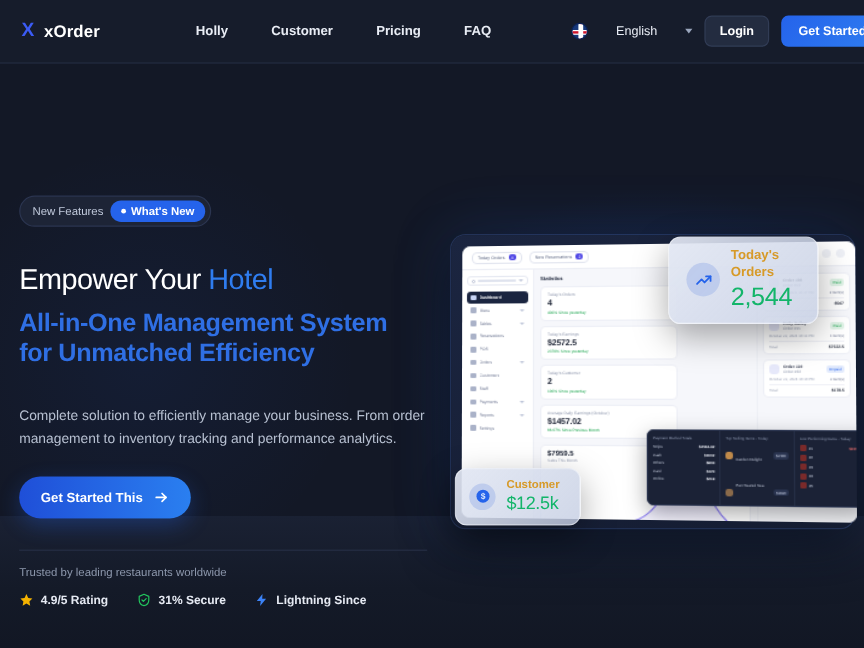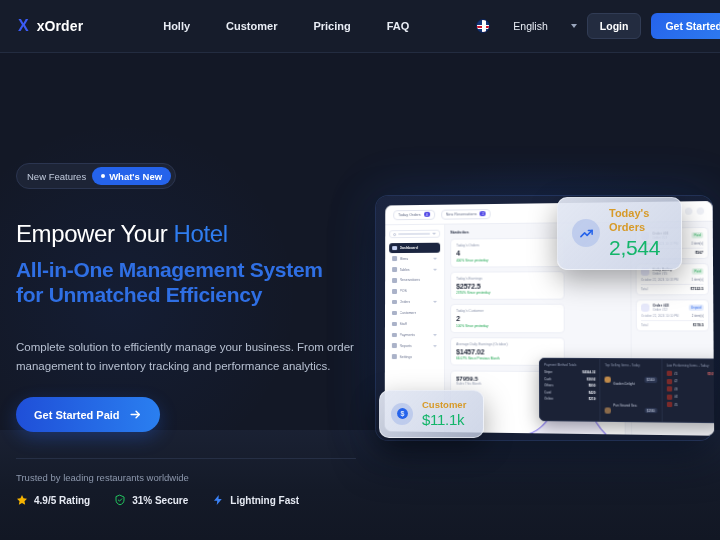--- a/index.html
+++ b/index.html
@@ -220,21 +220,21 @@
   </div>
 
   <div class="h2">
     <div>All-in-One Management System</div>
     <div>for Unmatched Efficiency</div>
   </div>
 
   <div class="lead">Complete solution to efficiently manage your business. From order management to inventory tracking and performance analytics.</div>
 
   <div class="cta">
-    <span class="cta-text">Get Started Paid</span>
+    <span class="cta-text">Get Started This</span>
     <svg class="cta-arrow" viewBox="0 0 24 24" fill="none" stroke="#fff" stroke-width="2.6" stroke-linecap="round" stroke-linejoin="round">
       <line x1="4" y1="12" x2="19" y2="12"></line>
         <polyline points="13,6 19,12 13,18"></polyline>
     </svg>
   </div>
 
   <div class="divider"></div>
   <div class="trust-label">Trusted by leading restaurants worldwide</div>
 
   <div class="trust-row">
@@ -248,21 +248,21 @@
       <svg width="12" height="12" viewBox="0 0 24 24" fill="none" stroke="#22c55e" stroke-width="2" stroke-linecap="round" stroke-linejoin="round">
         <path d="M12 2.5 20 6v6c0 5-3.4 8.5-8 9.5-4.6-1-8-4.5-8-9.5V6z"></path>
         <polyline points="8.6,12 11,14.3 15.6,9.6"></polyline>
       </svg>
       <span class="trust-text">31% Secure</span>
     </div>
     <div class="trust-item">
       <svg width="12" height="12" viewBox="0 0 24 24" fill="#3b82f6">
         <polygon points="13.5,2 4,13.5 10.5,13.5 9.5,22 19.5,10 13,10"></polygon>
       </svg>
-      <span class="trust-text">Lightning Fast</span>
+      <span class="trust-text">Lightning Since</span>
     </div>
   </div>
 </div>
 
 <div class="mock-wrap">
   <div class="mock-frame"></div>
   <div class="mock-screen">
 
     <div class="mk-top">
       <span class="mk-chip">
@@ -531,15 +531,15 @@
 
 <div class="float float-rev">
   <div class="float-ic">
     <svg width="13" height="13" viewBox="0 0 24 24" fill="#2563eb">
       <circle cx="12" cy="12" r="10"></circle>
       <text x="12" y="16.5" font-size="13" font-weight="bold" fill="#dbe6fb" text-anchor="middle" font-family="Liberation Sans, sans-serif">$</text>
     </svg>
   </div>
   <div>
     <div class="float-l">Customer</div>
-    <div class="float-v">$11.1k</div>
+    <div class="float-v">$12.5k</div>
   </div>
 </div>
 
 </body></html>

